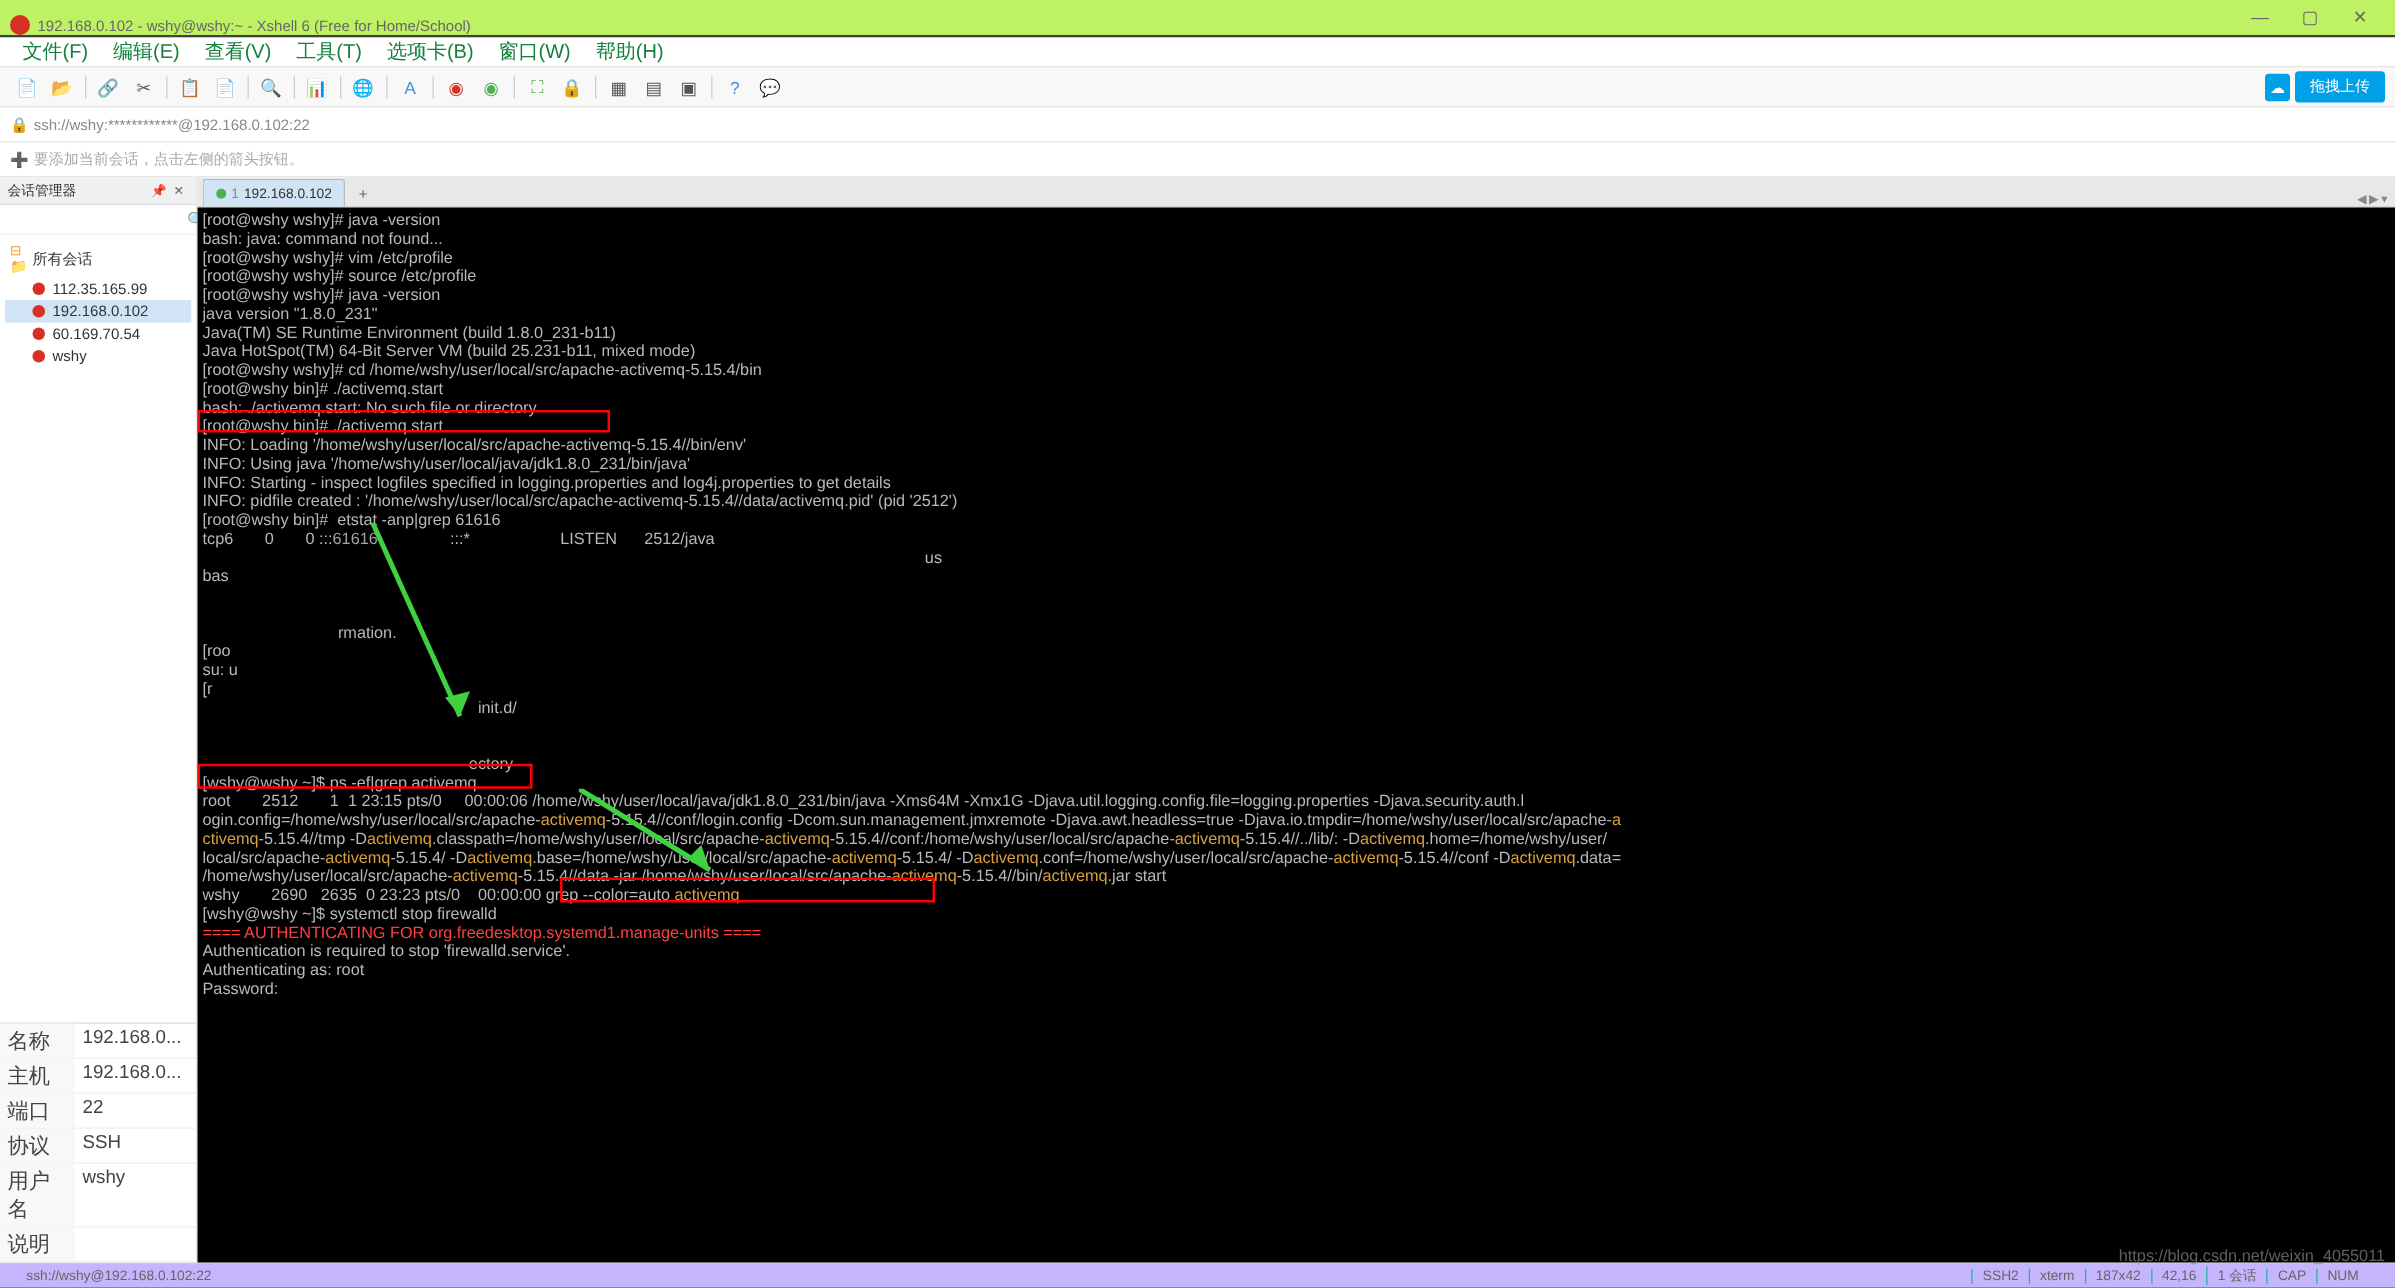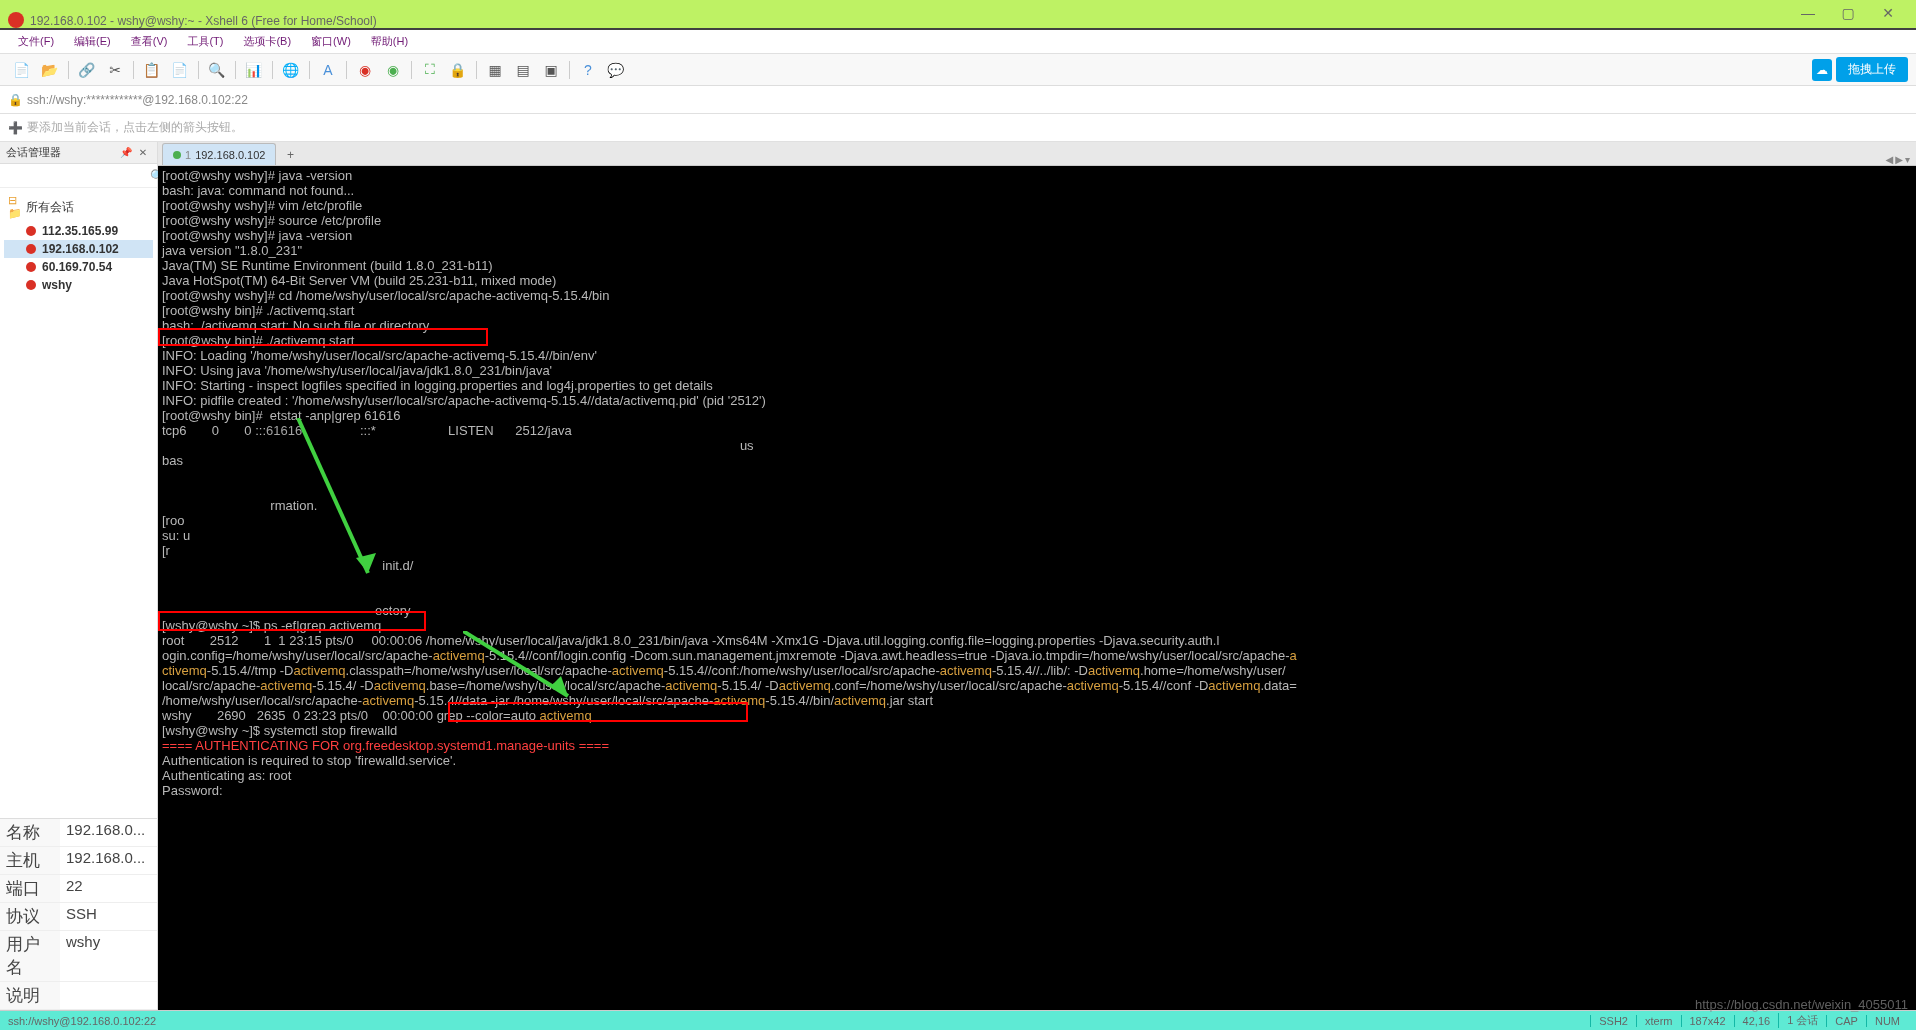--- a/index.html
+++ b/index.html
@@ -2,21 +2,21 @@
 <html><head>
 <meta charset="utf-8">
 <style>
 * { margin: 0; padding: 0; box-sizing: border-box; font-family: "Microsoft YaHei", Arial, sans-serif; }
 body { background: #f0f0f0; width: 1916px; height: 1030px; overflow: hidden; font-size: 12px; }
 .titlebar { height: 30px; background: #bef264; display: flex; align-items: flex-end; padding: 0 8px; border-bottom: 2px solid #404040; }
 .titlebar .app-icon { width: 16px; height: 16px; background: #d93025; border-radius: 50%; margin-right: 6px; }
 .titlebar .title-text { flex: 1; color: #666; font-size: 12px; }
 .titlebar .win-btn { width: 40px; height: 30px; display: flex; align-items: center; justify-content: center; color: #666; font-size: 14px; cursor: pointer; }
 .menubar { height: 24px; background: #fff; display: flex; align-items: center; padding: 0 8px; border-bottom: 1px solid #e0e0e0; }
-.menubar .menu-item { padding: 0 10px; color: #701a75; font-size: 11px; cursor: pointer; }
+.menubar .menu-item { padding: 0 10px; color: #15803d; font-size: 16px; cursor: pointer; }
 .toolbar { height: 32px; background: #f8f8f8; display: flex; align-items: center; padding: 0 8px; border-bottom: 1px solid #ddd; }
 .toolbar .tool-btn { width: 24px; height: 24px; display: flex; align-items: center; justify-content: center; margin: 0 2px; color: #555; font-size: 14px; cursor: pointer; }
 .toolbar .sep { width: 1px; height: 18px; background: #ccc; margin: 0 4px; }
 .toolbar .spacer { flex: 1; }
 .toolbar .upload-btn { background: #00a0e9; color: #fff; padding: 4px 12px; border-radius: 3px; display: flex; align-items: center; gap: 6px; cursor: pointer; font-size: 12px; }
 .toolbar .upload-icon-box { background: #00a0e9; padding: 4px; border-radius: 3px; margin-right: 4px; }
 .addressbar { height: 28px; background: #fff; display: flex; align-items: center; padding: 0 8px; border-bottom: 1px solid #e0e0e0; color: #888; font-size: 12px; }
 .addressbar .lock { color: #e0a030; margin-right: 4px; }
 .hintbar { height: 28px; background: #fff; display: flex; align-items: center; padding: 0 8px; border-bottom: 1px solid #e0e0e0; color: #aaa; font-size: 12px; }
 .hintbar .add-icon { color: #4caf50; margin-right: 4px; }
@@ -25,21 +25,21 @@
 .panel-hdr { height: 22px; background: #f0f0f0; display: flex; align-items: center; padding: 0 6px; border-bottom: 1px solid #ddd; font-size: 11px; color: #333; }
 .panel-hdr .spacer { flex: 1; }
 .panel-hdr .pin, .panel-hdr .close { width: 16px; text-align: center; color: #666; cursor: pointer; font-size: 10px; }
 .search-row { height: 24px; display: flex; align-items: center; padding: 0 4px; border-bottom: 1px solid #eee; }
 .search-row input { flex: 1; border: none; outline: none; font-size: 11px; padding: 2px; }
 .search-row .search-ic { color: #888; font-size: 12px; }
 .tree { flex: 1; padding: 4px; overflow: auto; }
 .tree-item { display: flex; align-items: center; padding: 2px 4px; font-size: 12px; color: #333; cursor: pointer; }
 .tree-item.root .fold-ic { color: #e8a033; }
 .tree-item .fold-ic { margin-right: 4px; width: 14px; font-size: 11px; }
-.tree-item.child { padding-left: 22px; font-weight: bold; }
+.tree-item.child { padding-left: 22px; }
 .tree-item.child .sess-ic { width: 10px; height: 10px; background: #d93025; border-radius: 50%; margin-right: 6px; }
 .tree-item.selected { background: #d0e4f5; }
 .props { border-top: 1px solid #ddd; }
 .props-row { display: flex; border-bottom: 1px solid #eee; }
 .props-row .k { width: 60px; padding: 2px 6px; background: #f8f8f8; font-size: 17px; color: #444; }
 .props-row .v { flex: 1; padding: 2px 6px; font-size: 15px; color: #444; overflow: hidden; white-space: nowrap; }
 .content { flex: 1; display: flex; flex-direction: column; background: #fff; }
 .tabbar { height: 24px; background: #e8e8e8; display: flex; align-items: flex-end; border-bottom: 1px solid #ccc; }
 .tab { height: 22px; background: #d0e4f5; border: 1px solid #bbb; border-bottom: none; padding: 0 10px; display: flex; align-items: center; font-size: 11px; color: #333; margin-left: 4px; cursor: pointer; border-radius: 3px 3px 0 0; }
 .tab .dot { width: 8px; height: 8px; background: #4caf50; border-radius: 50%; margin-right: 4px; }
@@ -47,21 +47,21 @@
 .tab-add { width: 20px; height: 20px; display: flex; align-items: center; justify-content: center; color: #666; margin-left: 4px; cursor: pointer; }
 .tabbar .spacer { flex: 1; }
 .tab-nav { display: flex; gap: 2px; padding-right: 6px; color: #888; font-size: 10px; }
 .terminal { flex: 1; background: #000; color: #b8b8b8; font-family: "Consolas", "Courier New", monospace; font-size: 13px; line-height: 15px; padding: 2px 4px; white-space: pre; overflow: hidden; position: relative; }
 .terminal .line { white-space: pre; }
 .hl-yellow { color: #a3a3a3; }
 .hl-red { color: #ff4040; }
 .hl-org { color: #d8a040; }
 .redbox { position: absolute; border: 2px solid #ff0000; pointer-events: none; }
 .arrow { position: absolute; pointer-events: none; }
-.statusbar { height: 20px; background: #5eead4; border-top: 1px solid #ccc; display: flex; align-items: center; padding: 0 8px; font-size: 11px; color: #666; }
+.statusbar { height: 20px; background: #c4b5fd; border-top: 1px solid #ccc; display: flex; align-items: center; padding: 0 21px; font-size: 11px; color: #666; }
 .statusbar .spacer { flex: 1; }
 .statusbar .seg { padding: 0 8px; border-left: 1px solid #14b8a6; }
 .watermark { position: absolute; bottom: 18px; right: 8px; color: #888; font-size: 13px; font-family: Arial; opacity: 0.7; }
 </style>
 </head>
 <body>
 
 <div class="titlebar">
   <span class="app-icon"></span>
   <span class="title-text">192.168.0.102 - wshy@wshy:~ - Xshell 6 (Free for Home/School)</span>

